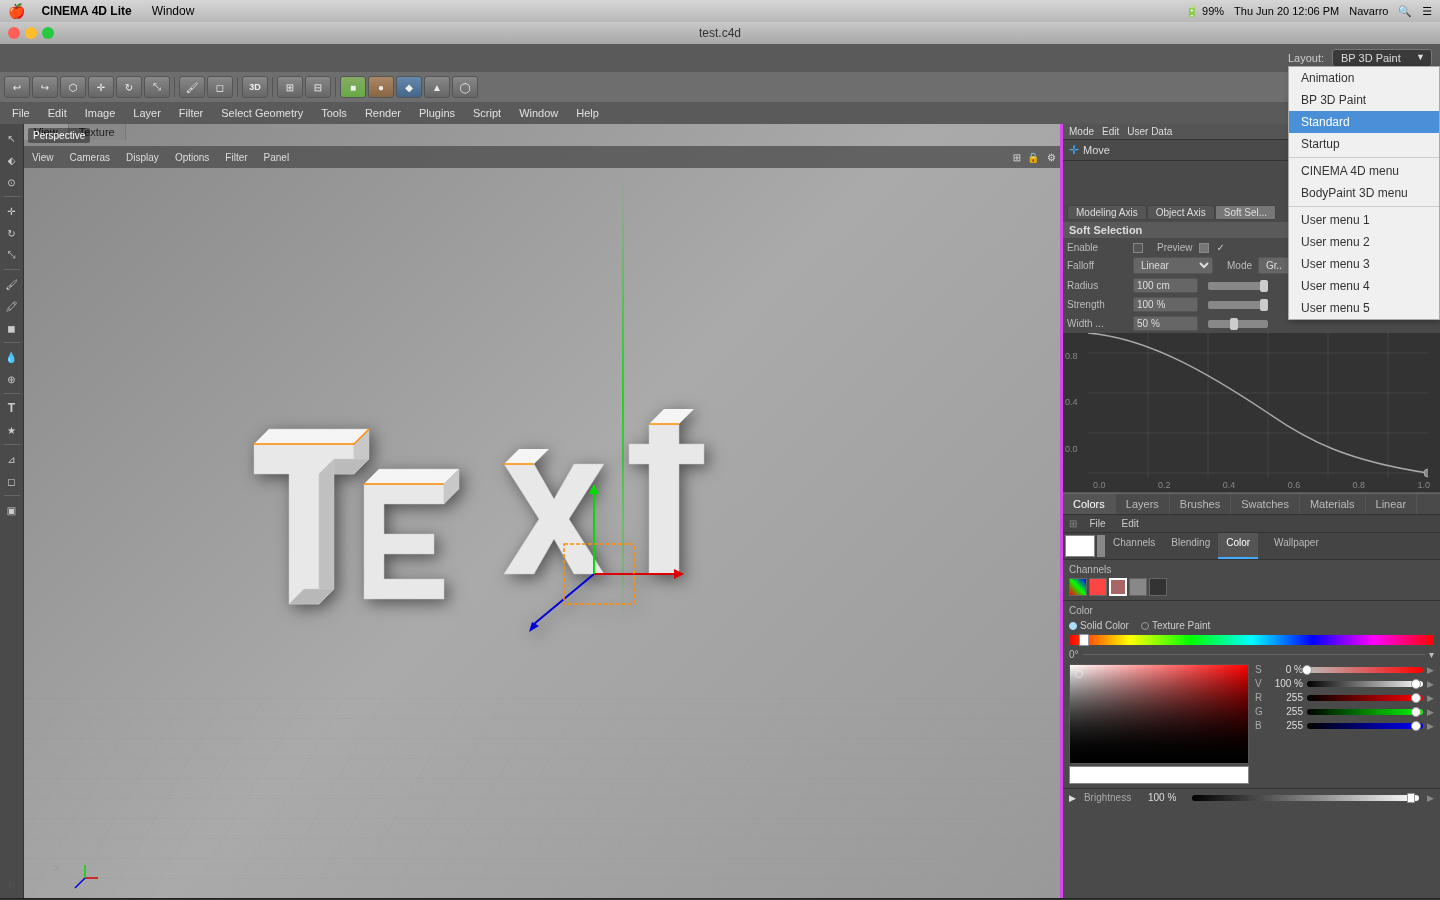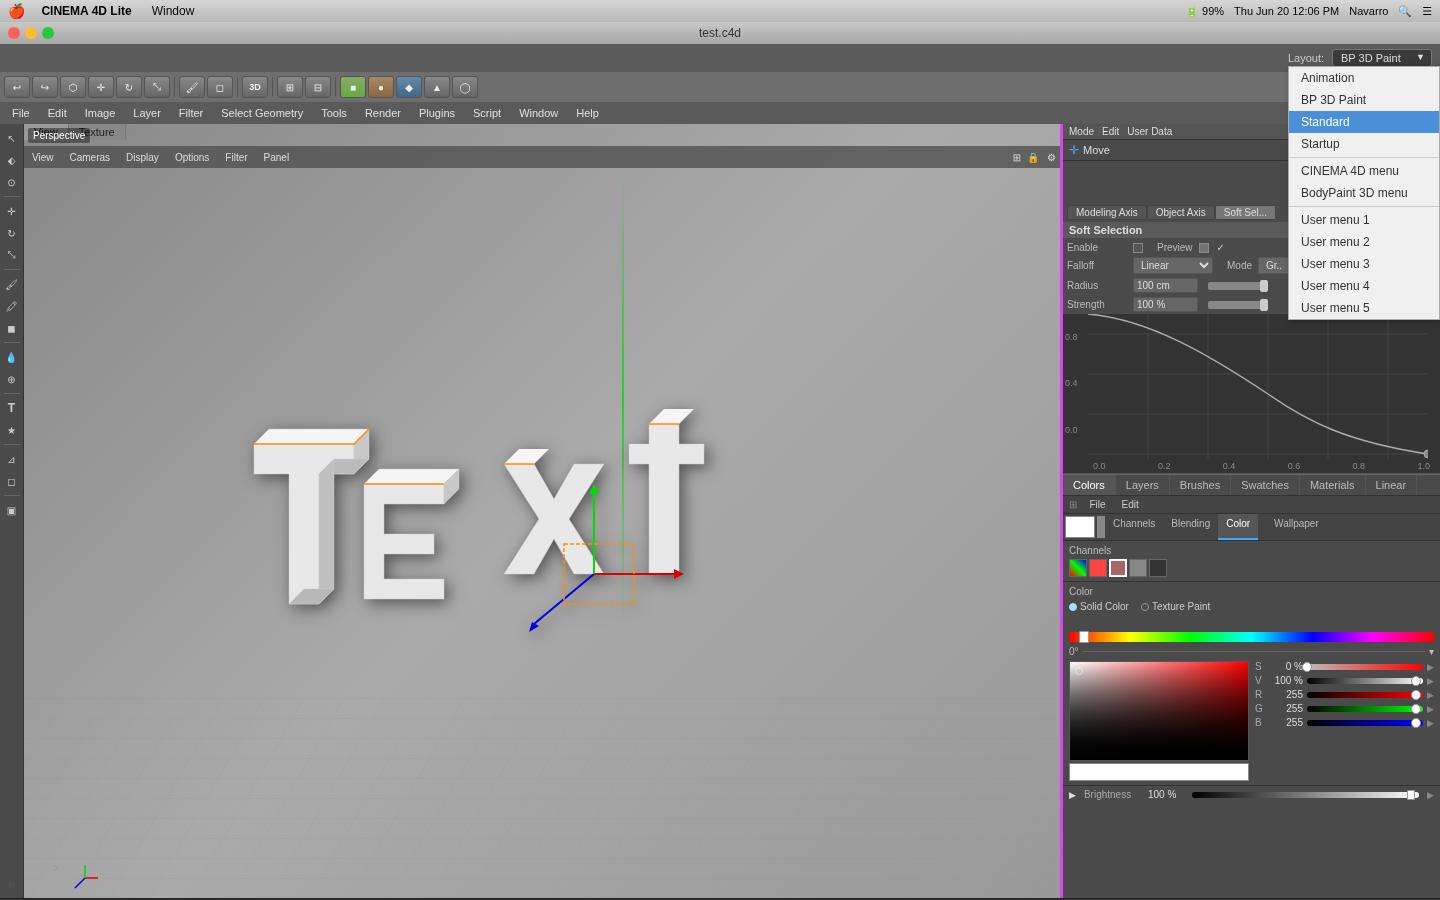--- a/index.html
+++ b/index.html
@@ -488,20 +488,27 @@
       </div>
 
       <div class="panel-row">
         <span class="panel-label">Strength</span>
         <input type="text" class="panel-input" value="100 %" style="">
         <div style="width:60px;height:8px;background:#888;border-radius:2px;margin-left:4px;position:relative;">
           <div style="position:absolute;right:0;top:-2px;width:8px;height:12px;background:#ccc;border-radius:2px;"></div>
         </div>
       </div>
 
+      <div class="panel-row">
+        <span class="panel-label">Width ...</span>
+        <input type="text" class="panel-input" value="50 %" style="">
+        <div style="width:60px;height:8px;background:#888;border-radius:2px;margin-left:4px;position:relative;">
+          <div style="position:absolute;right:30px;top:-2px;width:8px;height:12px;background:#ccc;border-radius:2px;"></div>
+        </div>
+      </div>
     </div>
 
     <div id="graph-area">
       <div class="graph-y-labels">
         <span class="graph-y-label">0.8</span>
         <span class="graph-y-label">0.4</span>
         <span class="graph-y-label">0.0</span>
       </div>
       <svg width="340" height="160" style="position:absolute;left:25px;top:0;">
 
@@ -564,21 +571,21 @@
           <div class="channel-swatch" style="background:#a66;border:2px solid #fff;"></div>
           <div class="channel-swatch" style="background:#888;"></div>
           <div class="channel-swatch" style="background:#333;"></div>
         </div>
       </div>
 
       <div class="color-section">
         <div class="color-label">
           <span>Color</span>
         </div>
-        <div style="display:flex;gap:12px;margin-bottom:20px;">
+        <div style="display:flex;gap:12px;margin-bottom:4px;">
           <div class="radio-opt">
             <div class="radio-circle selected"></div>
             <span>Solid Color</span>
           </div>
           <div class="radio-opt">
             <div class="radio-circle"></div>
             <span>Texture Paint</span>
           </div>
         </div>
 

